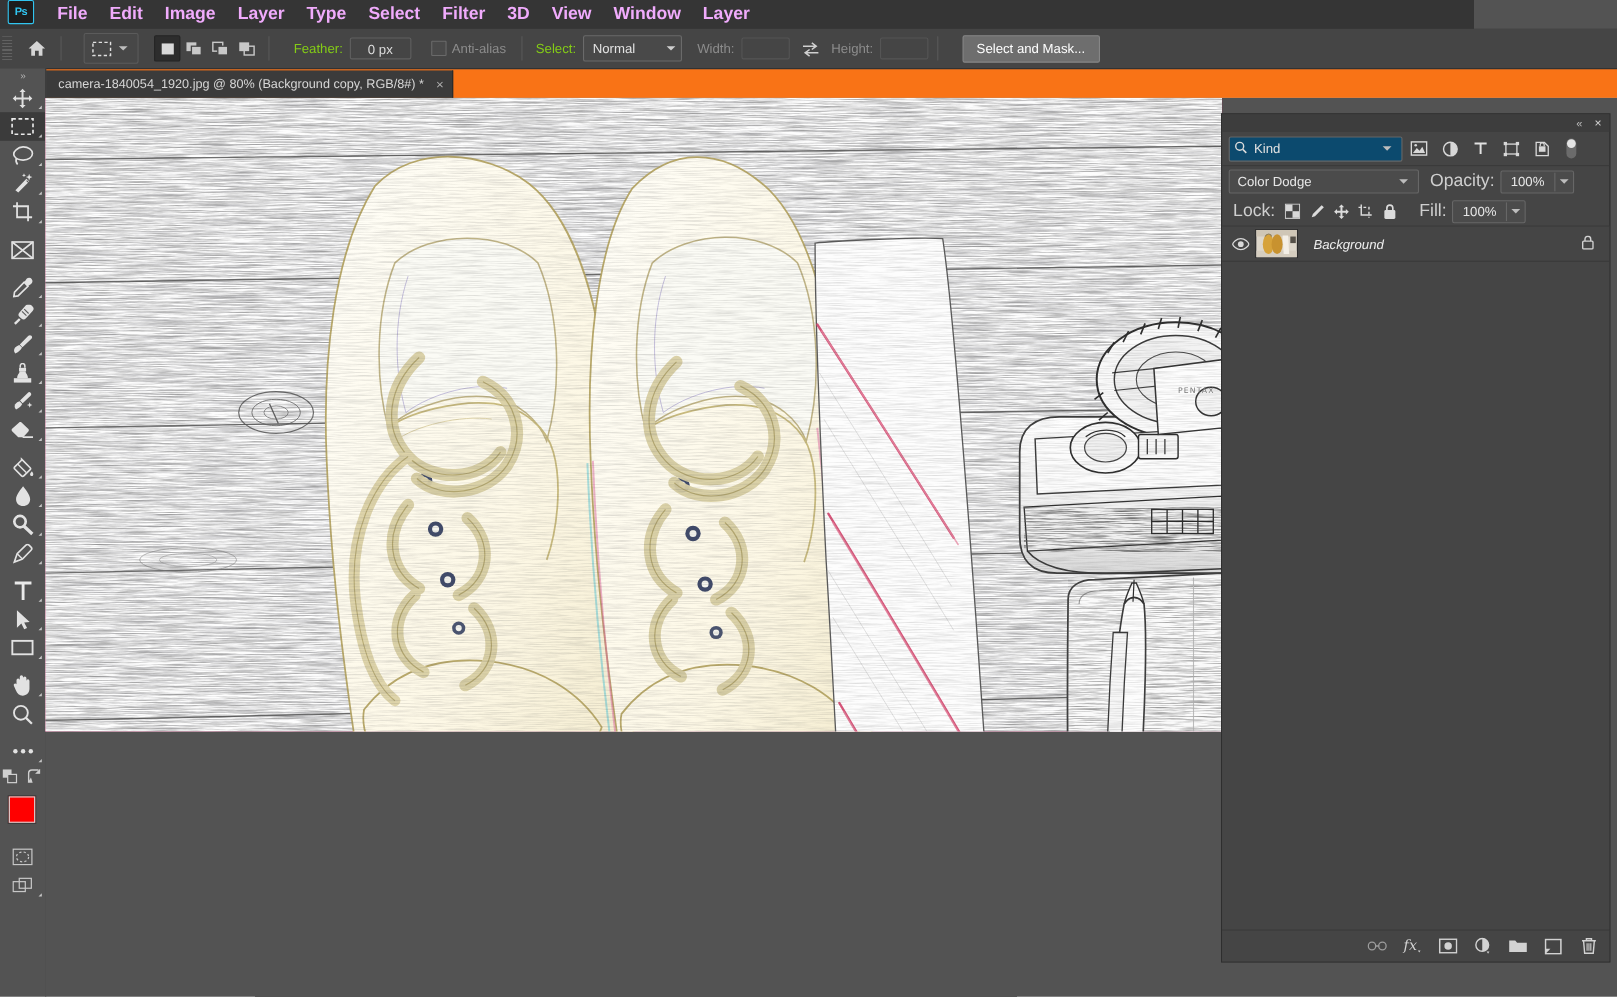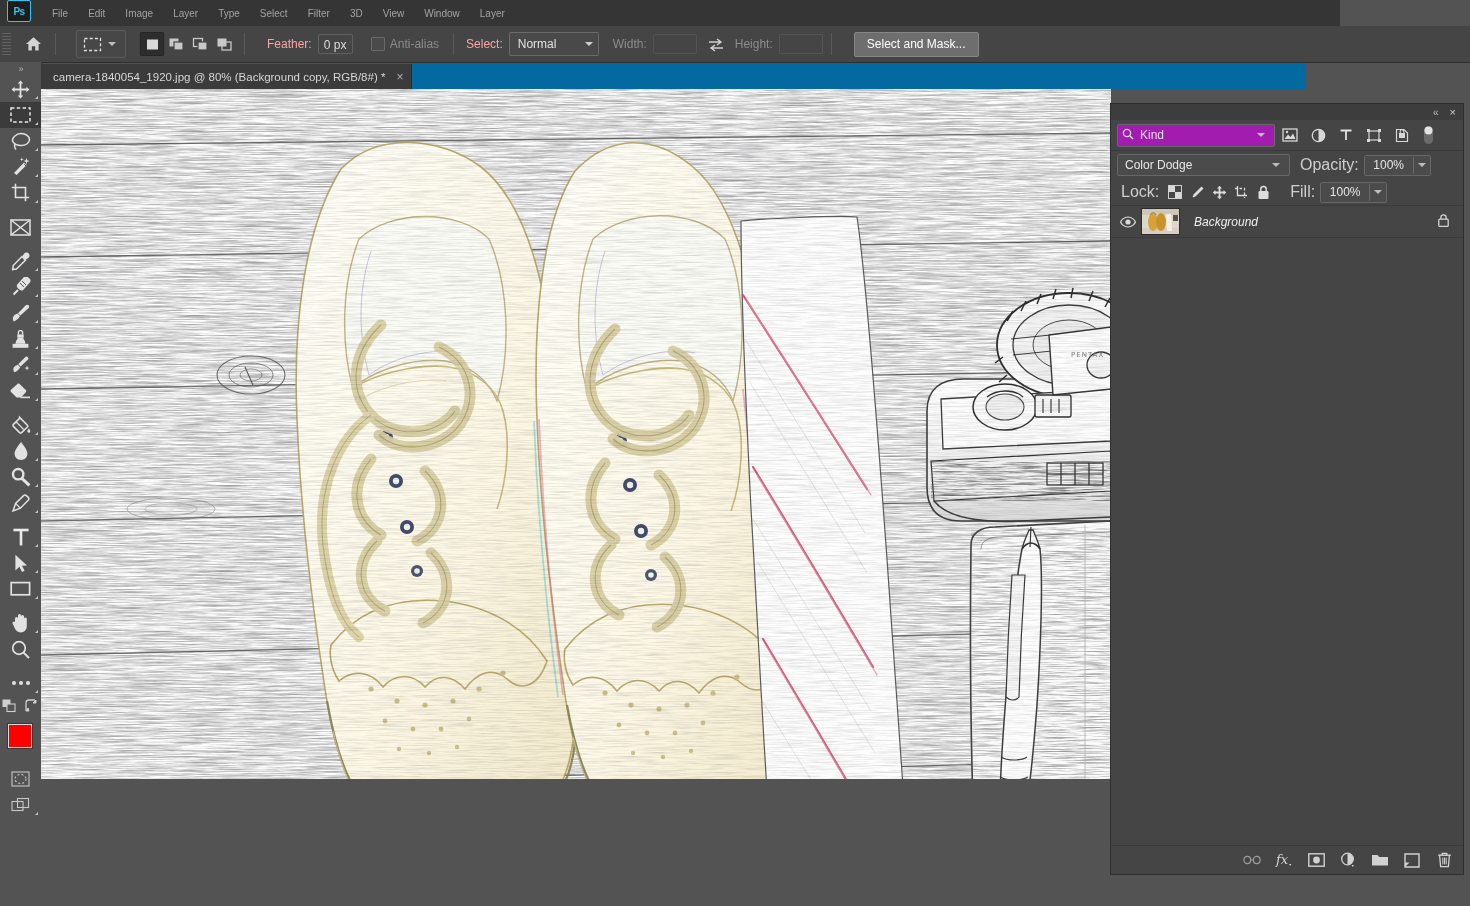--- a/index.html
+++ b/index.html
@@ -19,21 +19,21 @@
     background:#353535;display:flex;
     border-bottom:1px solid #2b2b2b;
   }
   .ps-logo{
     width:22px;height:20px;margin-left:7px;margin-right:11px;
     border:1px solid #31c5f0;border-radius:2px;background:#1d1d1d;
     color:#31c5f0;font-size:10px;font-weight:bold;
     display:flex;align-items:center;justify-content:center;letter-spacing:-.5px;
   }
   .menu-item{
-    padding:3px 10px;color:#a3a3a3;font-size:10px;white-space:nowrap;cursor:default;
+    padding:3px 10px;color:#f0abfc;font-size:16px;white-space:nowrap;cursor:default;font-weight:bold;
   }
 
   
   .optionsbar{
     position:absolute;left:0;top:26px;width:1470px;height:36px;
     background:#454545;display:flex;align-items:center;
     border-bottom:1px solid #2e2e2e;
   }
   .grip{width:9px;height:22px;margin-left:2px;margin-right:2px;
     background-image:repeating-linear-gradient(to bottom,#6b6b6b 0,#6b6b6b 1px,transparent 1px,transparent 3px);
@@ -42,21 +42,21 @@
   .home-btn{width:28px;height:28px;display:flex;align-items:center;justify-content:center;margin-left:6px;}
   .tool-preset{
     display:flex;align-items:center;height:26px;margin-left:12px;
     padding:0 4px;border:1px solid #5b5b5b;background:#474747;border-radius:2px;
   }
   .tp-icon{width:22px;height:20px;display:flex;align-items:center;justify-content:center;}
   .caret{width:0;height:0;border-left:4px solid transparent;border-right:4px solid transparent;border-top:4px solid #bdbdbd;margin:0 5px;}
   .selmode{display:flex;align-items:center;margin-left:14px;}
   .selmode-btn{width:24px;height:24px;display:flex;align-items:center;justify-content:center;border-radius:2px;}
   .selmode-btn.active{background:#2d2d2d;box-shadow:inset 0 0 0 1px #252525;}
-  .ob-label{color:#fca5a5;font-size:12px;margin-left:14px;margin-right:6px;white-space:nowrap;}
+  .ob-label{color:#84cc16;font-size:12px;margin-left:14px;margin-right:6px;white-space:nowrap;}
   .ob-label.dim{color:#8c8c8c;}
   .ob-input{
     height:20px;background:#454545;border:1px solid #606060;border-radius:2px;
     color:#dcdcdc;font-size:12px;padding:0 5px;line-height:20px;box-sizing:border-box;
   }
   .ob-input.dim{color:#7d7d7d;border-color:#555;}
   .ob-check{width:12px;height:12px;border:1px solid #6a6a6a;background:#4a4a4a;border-radius:1px;margin-right:5px;}
   .ob-select{
     height:22px;background:#494949;border:1px solid #6a6a6a;border-radius:2px;
     display:flex;align-items:center;color:#e2e2e2;font-size:12px;padding-left:8px;min-width:78px;
@@ -64,22 +64,22 @@
   }
   .ob-select .caret{border-top-color:#cfcfcf;}
   .swap-btn{width:22px;height:22px;display:flex;align-items:center;justify-content:center;margin:0 8px;}
   .primary-btn{
     height:23px;background:#6e6e6e;border:1px solid #868686;border-radius:2px;
     color:#fff;font-size:12px;padding:0 12px;display:flex;align-items:center;margin-left:14px;
   }
 
   
   .tabstrip{
-    position:absolute;left:41px;top:63px;width:1264px;height:26px;
-    background:#0369a1;border-bottom:1px solid #ffffff;display:flex;align-items:flex-end;
+    position:absolute;left:41px;top:63px;width:1429px;height:26px;
+    background:#f97316;border-bottom:1px solid #ffffff;display:flex;align-items:flex-end;
   }
   .doctab{
     height:25px;background:#3b3b3b;border-right:1px solid #2b2b2b;
     display:flex;align-items:center;padding:0 8px 0 12px;color:#d6d6d6;font-size:11.5px;white-space:nowrap;
   }
   .doctab .closex{margin-left:11px;color:#b0b0b0;font-size:12px;line-height:1;}
 
   
   .toolbar{
     position:absolute;left:0;top:62px;width:41px;height:844px;background:#535353;
@@ -94,40 +94,40 @@
   .tri{position:absolute;right:3px;bottom:3px;width:0;height:0;
        border-left:3px solid transparent;border-bottom:3px solid #c7c7c7;}
   .tb-div{height:8px;}
   .color-wells{position:relative;width:41px;height:44px;margin-top:4px;}
   .fg-well{position:absolute;left:8px;top:2px;width:22px;height:22px;background:#ff0000;border:1px solid #d8d8d8;box-shadow:0 0 0 1px #3a3a3a;}
   .bg-well{position:absolute;left:19px;top:15px;width:22px;height:22px;background:#ffffff;border:1px solid #8a8a8a;z-index:-1;}
   .swatch-row{display:flex;align-items:center;justify-content:center;gap:8px;height:22px;}
 
   
   .canvaswrap{position:absolute;left:41px;top:89px;width:1429px;height:817px;background:#535353;overflow:hidden;}
-  .canvas{position:absolute;left:0;top:0;width:1070px;height:690px;background:#be185d;overflow:hidden;}
+  .canvas{position:absolute;left:0;top:0;width:1070px;height:576px;background:#be185d;overflow:hidden;}
   .canvas svg{display:block;}
 
   
   .layers-panel{
     position:absolute;left:1110px;top:103px;width:352px;height:770px;
     background:#454545;border:1px solid #2e2e2e;
     display:flex;flex-direction:column;
   }
   .lp-topbar{height:16px;background:#3d3d3d;display:flex;align-items:center;justify-content:flex-end;padding-right:7px;gap:12px;}
   .lp-collapse{color:#bdbdbd;font-size:10px;letter-spacing:-1px;}
   .lp-close{color:#cfcfcf;font-size:11px;line-height:1;}
   .lp-tabs{height:26px;background:#3d3d3d;display:flex;align-items:stretch;justify-content:space-between;}
   .lp-tab{background:#454545;display:flex;align-items:center;padding:0 14px;color:#e3e3e3;font-size:12px;}
   .lp-menu{display:flex;align-items:center;padding-right:9px;}
   .lp-menu i{display:block;width:15px;height:1.5px;background:#c6c6c6;margin:2px 0;}
   .lp-filter{height:30px;display:flex;align-items:center;padding:0 6px;gap:0;border-bottom:1px solid #3a3a3a;}
   .kindbox{
     display:flex;align-items:center;height:21px;width:148px;
-    background:#a21caf;border:1px solid #676767;border-radius:2px;padding:0 4px;justify-content:space-between;
+    background:#0c4a6e;border:1px solid #676767;border-radius:2px;padding:0 4px;justify-content:space-between;
   }
   .kindbox .kl{display:flex;align-items:center;gap:6px;color:#e0e0e0;font-size:12px;}
   .fbtn{width:26px;height:22px;display:flex;align-items:center;justify-content:center;margin-left:2px;}
   .fswitch{width:13px;height:20px;margin-left:7px;display:flex;align-items:center;justify-content:center;}
   .lp-blend{height:28px;display:flex;align-items:center;padding:0 6px;gap:0;}
   .blendsel{
     display:flex;align-items:center;justify-content:space-between;
     width:160px;height:20px;background:#4b4b4b;border:1px solid #676767;border-radius:2px;
     padding:0 4px 0 7px;color:#e6e6e6;font-size:12px;gap:48px;
   }
@@ -215,21 +215,21 @@
         <svg width="17" height="15" viewBox="0 0 17 15">
           <rect x="1.5" y="1.5" width="9" height="8" fill="#c8c8c8"></rect>
           <rect x="6" y="5" width="9" height="8" fill="none" stroke="#c8c8c8" stroke-width="1.3"></rect>
         </svg>
       </div>
     </div>
 
     <div class="ob-sep"></div>
 
     <div class="ob-label">Feather:</div>
-    <div class="ob-input" style="width:35px;text-align:center;">0 px</div>
+    <div class="ob-input" style="width:56px;text-align:center;">0 px</div>
 
     <div style="display:flex;align-items:center;margin-left:18px;">
       <div class="ob-check"></div>
       <div class="ob-label dim" style="margin-left:0;">Anti-alias</div>
     </div>
 
     <div class="ob-sep"></div>
 
     <div class="ob-label" style="margin-left:4px;">Select:</div>
     <div class="ob-select" style="width:80px;">

